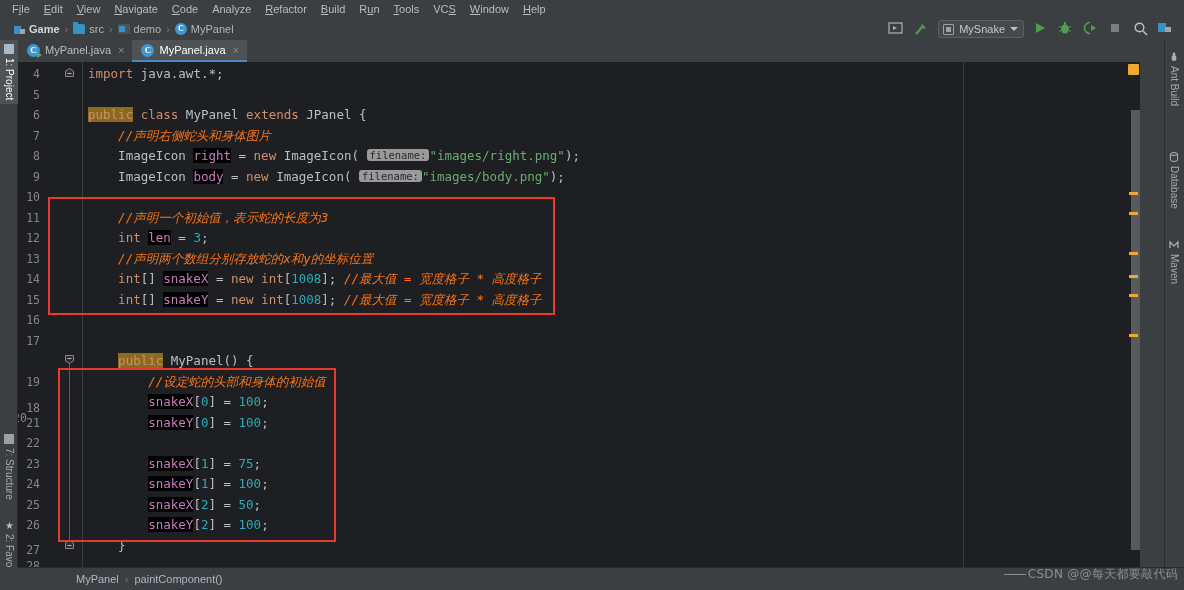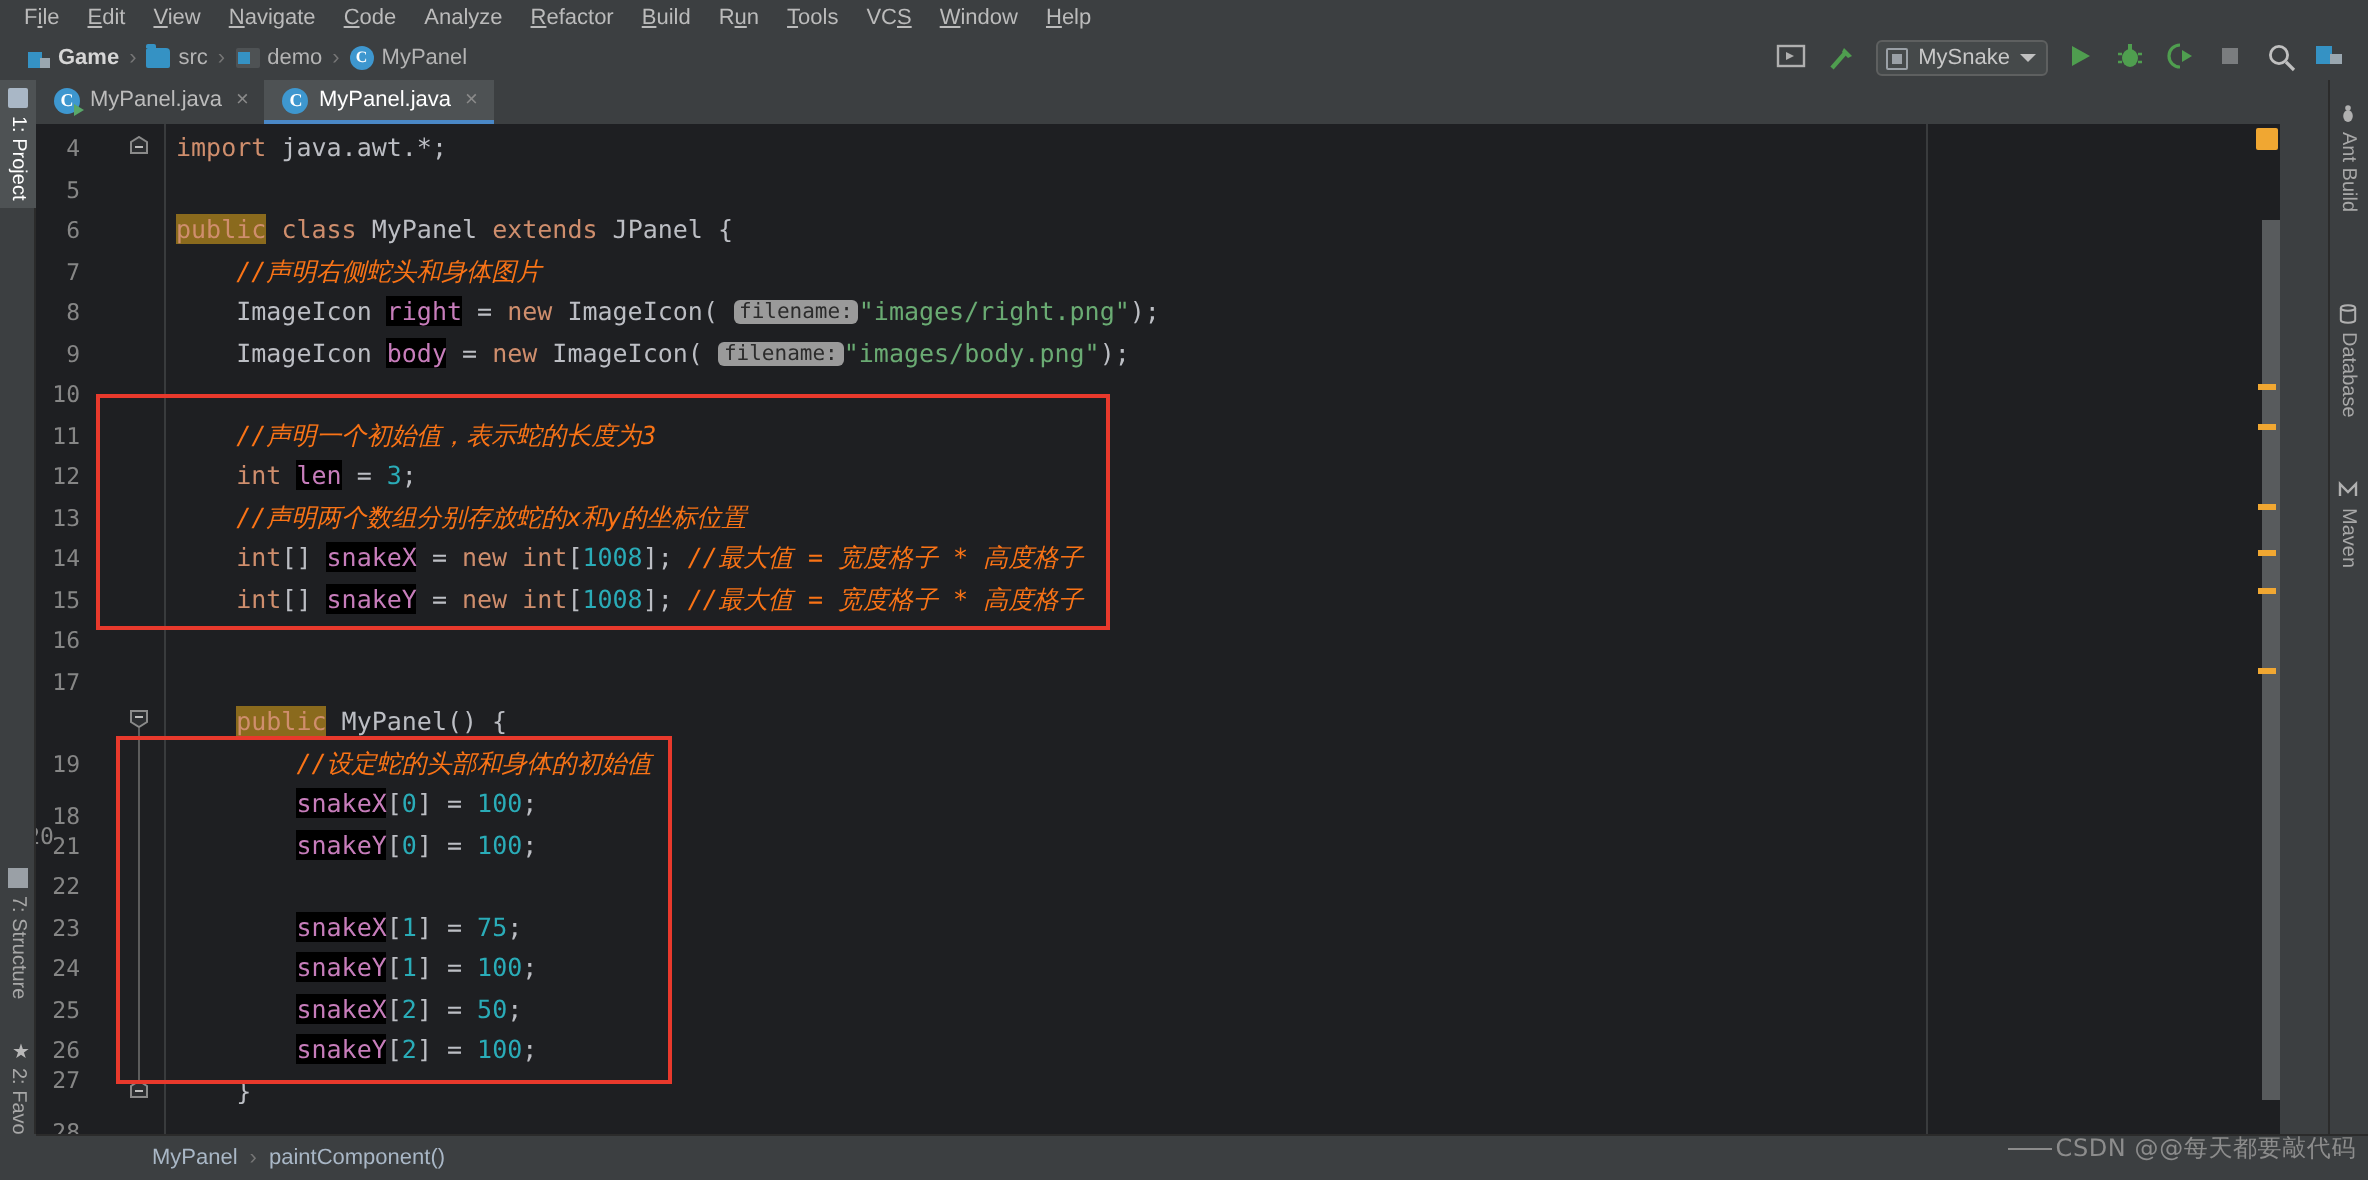--- a/index.html
+++ b/index.html
@@ -388,21 +388,21 @@
         <div class="gutter-line" style="top: 268.5px;">17</div>
         <div class="gutter-line" style="top: 304px; margin-top: 32px;">18</div>
         <div class="gutter-line" style="top: 309.5px;">19</div>
         <div class="gutter-line" style="top: 346px; text-align: center;">20</div>
         <div class="gutter-line" style="top: 350.5px;">21</div>
         <div class="gutter-line" style="top: 371px;">22</div>
         <div class="gutter-line" style="top: 391.5px;">23</div>
         <div class="gutter-line" style="top: 412px;">24</div>
         <div class="gutter-line" style="top: 432.5px;">25</div>
         <div class="gutter-line" style="top: 453px;">26</div>
-        <div class="gutter-line" style="top: 468px;">27</div>
+        <div class="gutter-line" style="top: 478px;">27</div>
         <div class="gutter-line" style="top: 494px;">28</div>
       </div>
     <div class="fold-rail">
 
       <div class="fold-mark" style="top:6px;">
         <svg width="9" height="9" viewBox="0 0 9 9">
             <path d="M0.5 8.5 V3 L4.5 0.5 L8.5 3 V8.5 Z" fill="#2b2d30" stroke="#8a8a8a" stroke-width="1"></path>
             <path d="M2.5 5.5 H6.5" stroke="#bbb" stroke-width="1"></path>
           </svg>
       </div>

